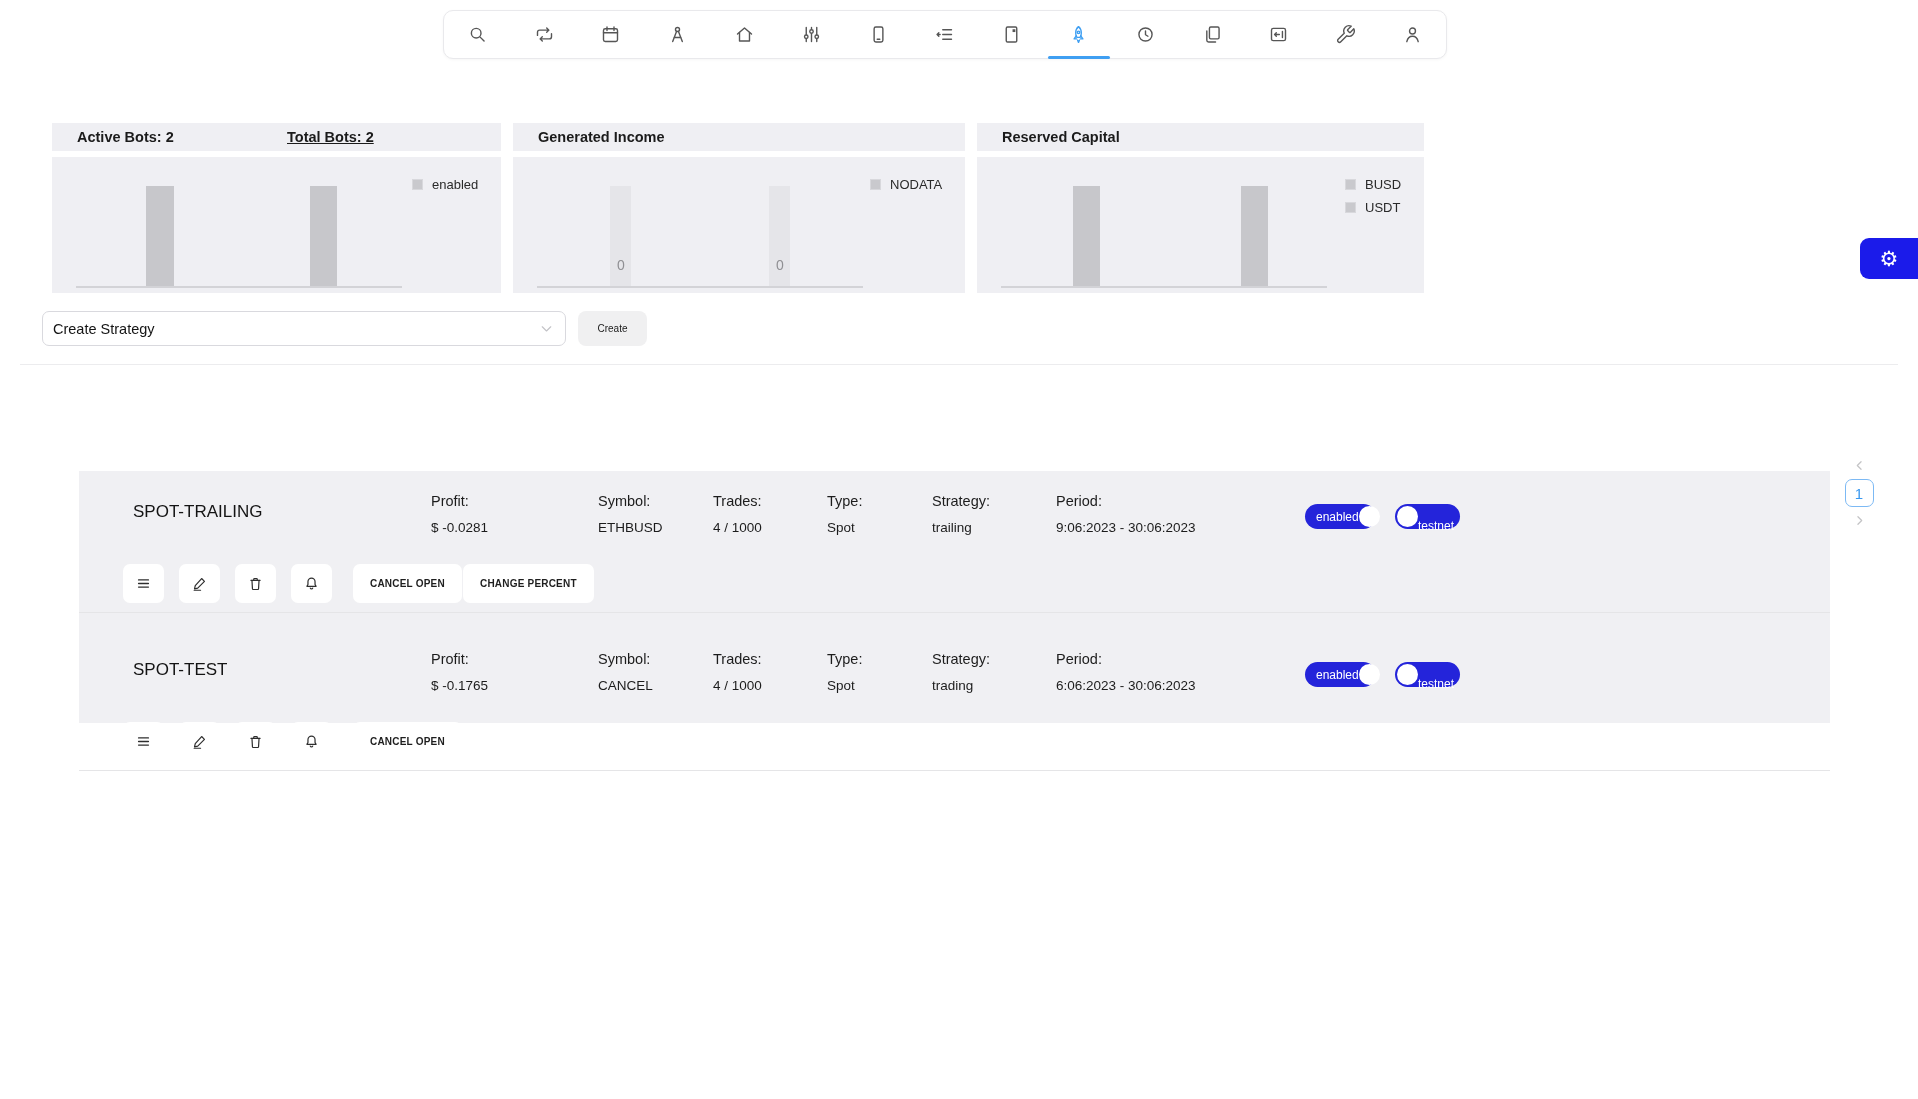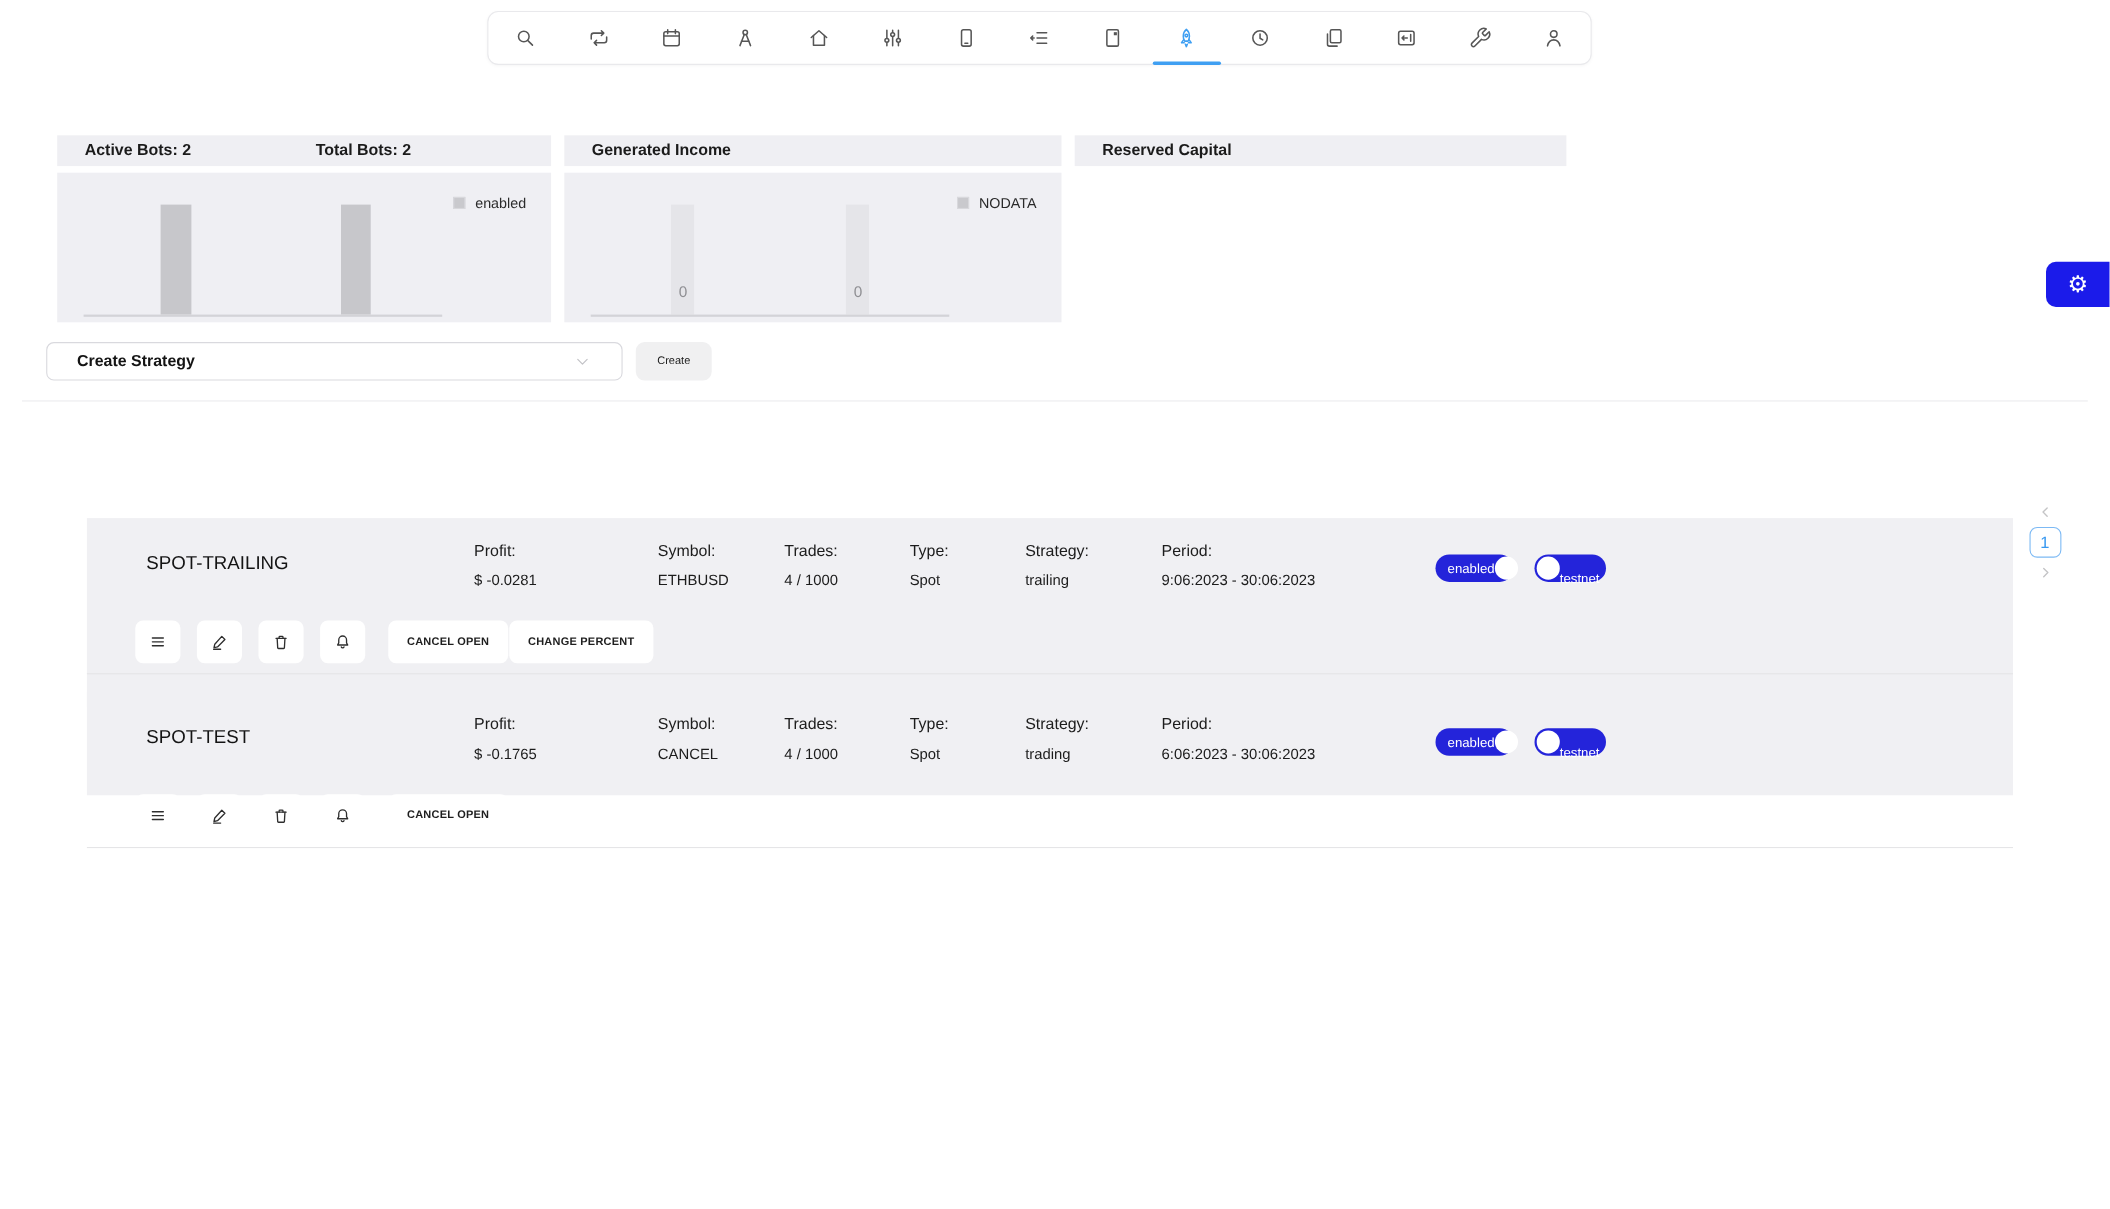--- a/index.html
+++ b/index.html
@@ -16,35 +16,35 @@
               position:relative; color:#565656; cursor:pointer; }
   .nav-item svg { width:21px; height:21px; }
   .nav-item.active { color:#3f9ff2; }
   .nav-item.active::after { content:""; position:absolute; left:1px; right:1px; bottom:-1px;
                             height:3px; background:#3f9ff2; border-radius:2px; }
 
   
   .card { position:absolute; top:123px; }
   .card-header { height:28px; background:#efeff3; display:flex; align-items:center;
                  padding-left:25px; font-weight:bold; font-size:14.5px; color:#1b1b1b; position:relative; }
-  .card-title2 { position:absolute; left:235px; }
+  .card-title2 { position:absolute; left:235px;text-decoration:underline; }
   .card-chart { margin-top:6px; height:136px; background:#efeff3; position:relative; }
   .bar { position:absolute; bottom:7px; height:100px; background:#c7c7cb; }
   .bar.faint { background:#e5e5e9; }
   .axis { position:absolute; left:24px; width:326px; bottom:5px; height:2px; background:#d3d3d7; }
   .legend { position:absolute; top:20px; display:flex; flex-direction:column; gap:8px; }
   .legend-item { display:flex; align-items:center; gap:9px; font-size:13px; color:#2a2a2a; }
   .swatch { width:11px; height:11px; background:#c9c9cd; border:1px solid #d8d8dc; }
   .zero-label { position:absolute; top:100px; width:16px; text-align:center;
                 font-size:14px; color:#8f8f93; }
 
   
   .dropdown { position:absolute; left:42px; top:311px; width:524px; height:35px; background:#fff;
               border:1px solid #d9d9de; border-radius:7px; display:flex; align-items:center;
-              padding:0 27px; font-weight:bold; font-size:14.5px; color:#141414; cursor:pointer; }
+              padding:0 10px; font-weight:normal; font-size:14.5px; color:#141414; cursor:pointer; }
   .dropdown .chev { margin-left:auto; color:#c3c3c7; display:flex; }
   .create-btn { position:absolute; left:578px; top:311px; width:69px; height:35px;
                 background:#f0f0f1; border:none; border-radius:8px; font-size:10px;
                 color:#1b1b1b; font-family:inherit; cursor:pointer; }
 
   .page-divider { position:absolute; left:20px; top:364px; width:1878px; height:1px; background:#ececee; }
 
   
   .search-input { position:absolute; left:79px; top:402px; width:913px; height:31px;
                   border:1px solid #d9d9de; border-radius:7px; padding:0 10px;
@@ -234,20 +234,35 @@
           <span>NODATA</span>
         </div>
       </div>
     </div>
   </section>
 
   <section class="card" style="left:977px; width:447px;">
     <div class="card-header">
       <span>Reserved Capital</span>
     </div>
+    <div class="card-chart">
+      <div class="bar" style="left:96px; width:27px;"></div>
+      <div class="bar" style="left:264px; width:27px;"></div>
+      <div class="axis"></div>
+      <div class="legend" style="left:368px;">
+        <div class="legend-item">
+          <span class="swatch"></span>
+          <span>BUSD</span>
+        </div>
+        <div class="legend-item">
+          <span class="swatch"></span>
+          <span>USDT</span>
+        </div>
+      </div>
+    </div>
   </section>
 
   <div class="dropdown">
     <span>Create Strategy</span>
     <span class="chev">
       <svg viewBox="0 0 24 24" width="17" height="17" fill="none" stroke="currentColor" stroke-width="1.6" stroke-linecap="round" stroke-linejoin="round">
           <path d="M6 9.5l6 6 6-6"></path>
         </svg>
     </span>
   </div>

